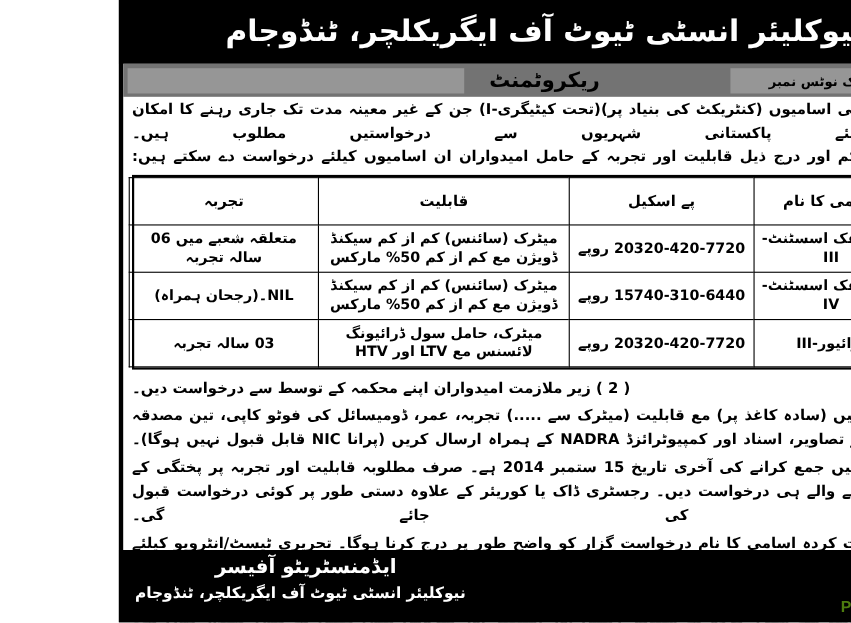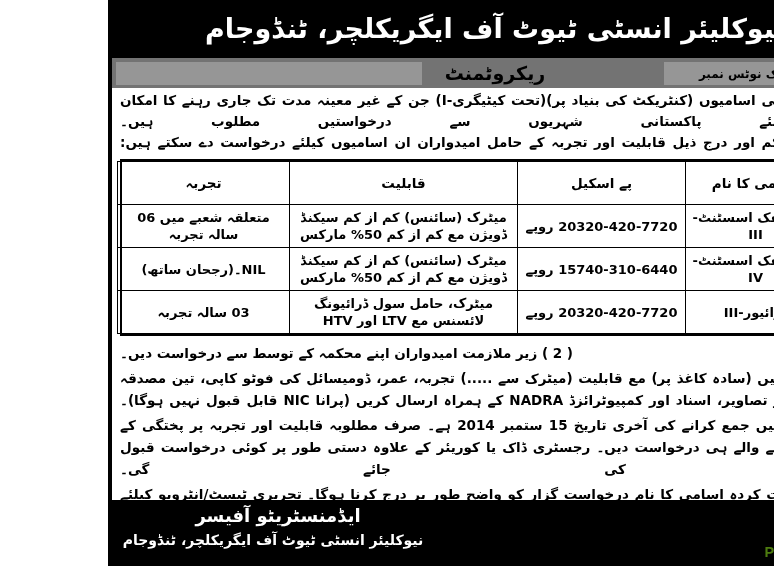--- a/index.html
+++ b/index.html
@@ -256,21 +256,21 @@
             <td>سائنٹیفک اسسٹنٹ-III</td>
             <td>20320-420-7720 روپے</td>
             <td>میٹرک (سائنس) کم از کم سیکنڈ ڈویژن مع کم از کم 50% مارکس</td>
             <td>متعلقہ شعبے میں 06 سالہ تجربہ</td>
           </tr>
           <tr>
             <td class="num">02</td>
             <td>سائنٹیفک اسسٹنٹ-IV</td>
             <td>15740-310-6440 روپے</td>
             <td>میٹرک (سائنس) کم از کم سیکنڈ ڈویژن مع کم از کم 50% مارکس</td>
-            <td>NIL۔(رجحان ساتھ)</td>
+            <td>NIL۔(رجحان ہمراہ)</td>
           </tr>
           <tr>
             <td class="num">03</td>
             <td>ڈرائیور-III</td>
             <td>20320-420-7720 روپے</td>
             <td>میٹرک، حامل سول ڈرائیونگ لائسنس مع LTV اور HTV</td>
             <td>03 سالہ تجربہ</td>
           </tr>
         </tbody>
       </table>

